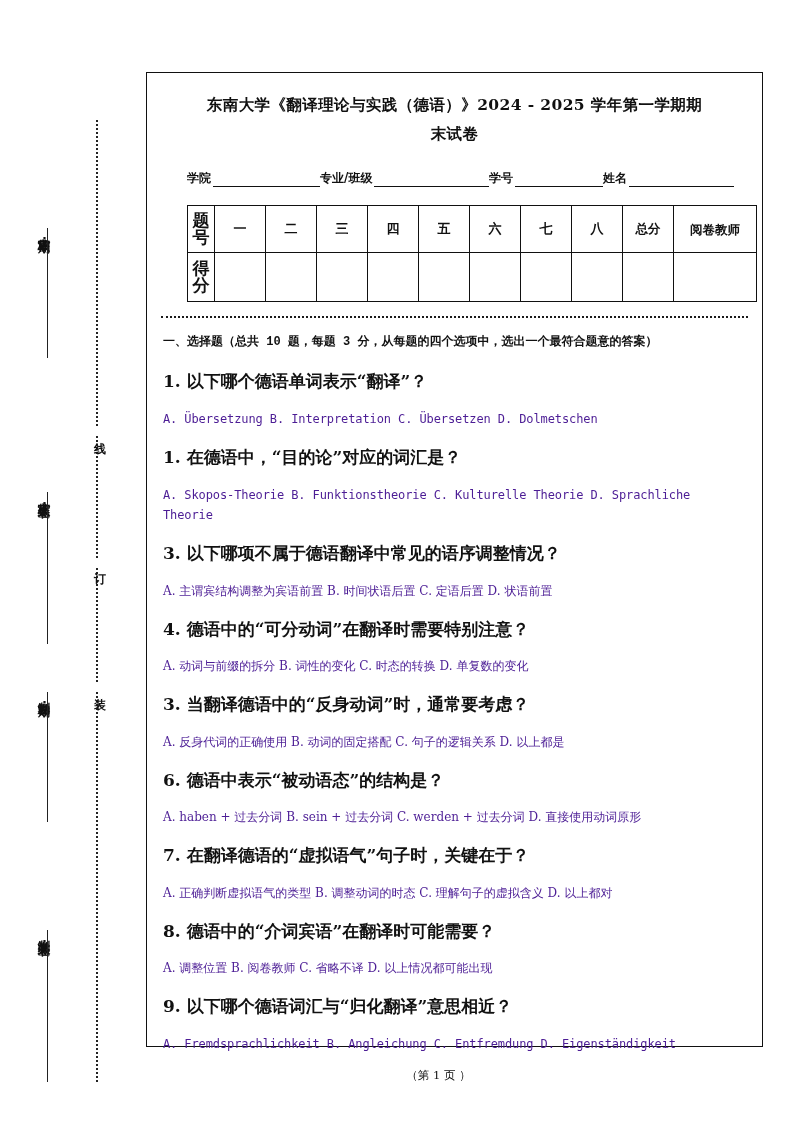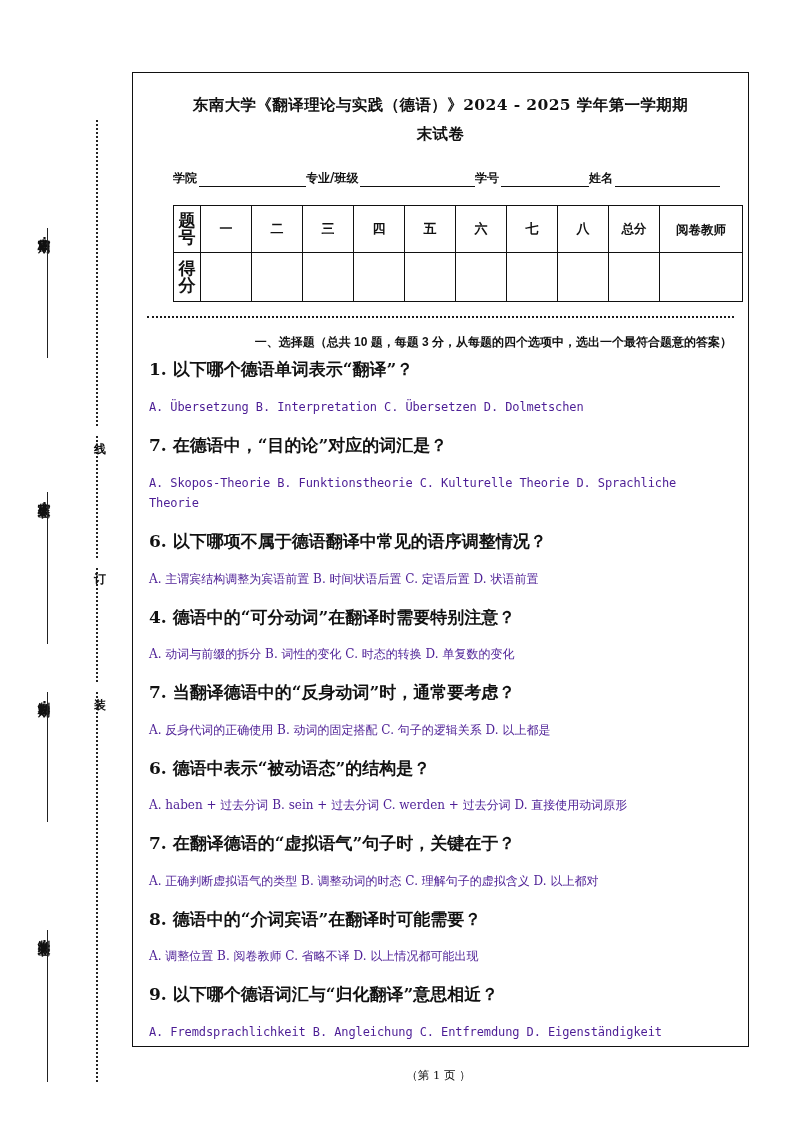--- a/index.html
+++ b/index.html
@@ -64,21 +64,21 @@
     font-weight: bold;
     writing-mode: vertical-rl;
     text-orientation: upright;
     color: #111;
     padding: 4px 0;
   }
 
   
   .paper-box {
     position: absolute;
-    left: 132px;
+    left: 146px;
     top: 72px;
     width: 617px;
     height: 975px;
     border: 1.6px solid #111;
     box-sizing: border-box;
     padding: 12px 14px 0 14px;
   }
 
   .exam-title {
     font-family: "DejaVu Serif", serif;
@@ -148,27 +148,26 @@
     margin: 14px 0 0 0;
     border-top: 2px dotted #1a1a1a;
     height: 0;
   }
 
   
   .qbody {
     margin: 14px 2px 0 2px;
   }
   .section-head {
-    font-family: Liberation Sans, sans-serif;
+    font-family: Liberation Mono, monospace;
     font-size: 12px;
     font-weight: bold;
     line-height: 1.75;
-    margin-bottom: 2px;
-    color: #111;
-    text-align: right;
+    margin-bottom: 14px;
+    color: #111;
   }
   .q-stem {
     font-family: "DejaVu Serif", serif;
     font-size: 17px;
     font-weight: bold;
     line-height: 1.7;
     margin: 0 0 13px 0;
     color: #111;
   }
   .q-opts {
@@ -271,30 +270,30 @@
 
   <div class="hdotted"></div>
 
   <div class="qbody">
 
     <div class="section-head">一、选择题（总共 10 题，每题 3 分，从每题的四个选项中，选出一个最符合题意的答案）</div>
 
     <div class="q-stem">1. 以下哪个德语单词表示“翻译”？</div>
     <div class="q-opts">A. Übersetzung  B. Interpretation  C. Übersetzen  D. Dolmetschen</div>
 
-    <div class="q-stem">7. 在德语中，“目的论”对应的词汇是？</div>
+    <div class="q-stem">1. 在德语中，“目的论”对应的词汇是？</div>
     <div class="q-opts">A. Skopos-Theorie  B. Funktionstheorie  C. Kulturelle Theorie  D. Sprachliche Theorie</div>
 
-    <div class="q-stem">6. 以下哪项不属于德语翻译中常见的语序调整情况？</div>
+    <div class="q-stem">3. 以下哪项不属于德语翻译中常见的语序调整情况？</div>
     <div class="q-opts cjk">A. 主谓宾结构调整为宾语前置  B. 时间状语后置  C. 定语后置  D. 状语前置</div>
 
     <div class="q-stem">4. 德语中的“可分动词”在翻译时需要特别注意？</div>
     <div class="q-opts cjk">A. 动词与前缀的拆分  B. 词性的变化  C. 时态的转换  D. 单复数的变化</div>
 
-    <div class="q-stem">7. 当翻译德语中的“反身动词”时，通常要考虑？</div>
+    <div class="q-stem">3. 当翻译德语中的“反身动词”时，通常要考虑？</div>
     <div class="q-opts cjk">A. 反身代词的正确使用  B. 动词的固定搭配  C. 句子的逻辑关系  D. 以上都是</div>
 
     <div class="q-stem">6. 德语中表示“被动语态”的结构是？</div>
     <div class="q-opts cjk">A. haben + 过去分词  B. sein + 过去分词  C. werden + 过去分词  D. 直接使用动词原形</div>
 
     <div class="q-stem">7. 在翻译德语的“虚拟语气”句子时，关键在于？</div>
     <div class="q-opts cjk">A. 正确判断虚拟语气的类型  B. 调整动词的时态  C. 理解句子的虚拟含义  D. 以上都对</div>
 
     <div class="q-stem">8. 德语中的“介词宾语”在翻译时可能需要？</div>
     <div class="q-opts cjk">A. 调整位置  B. 阅卷教师  C. 省略不译  D. 以上情况都可能出现</div>

